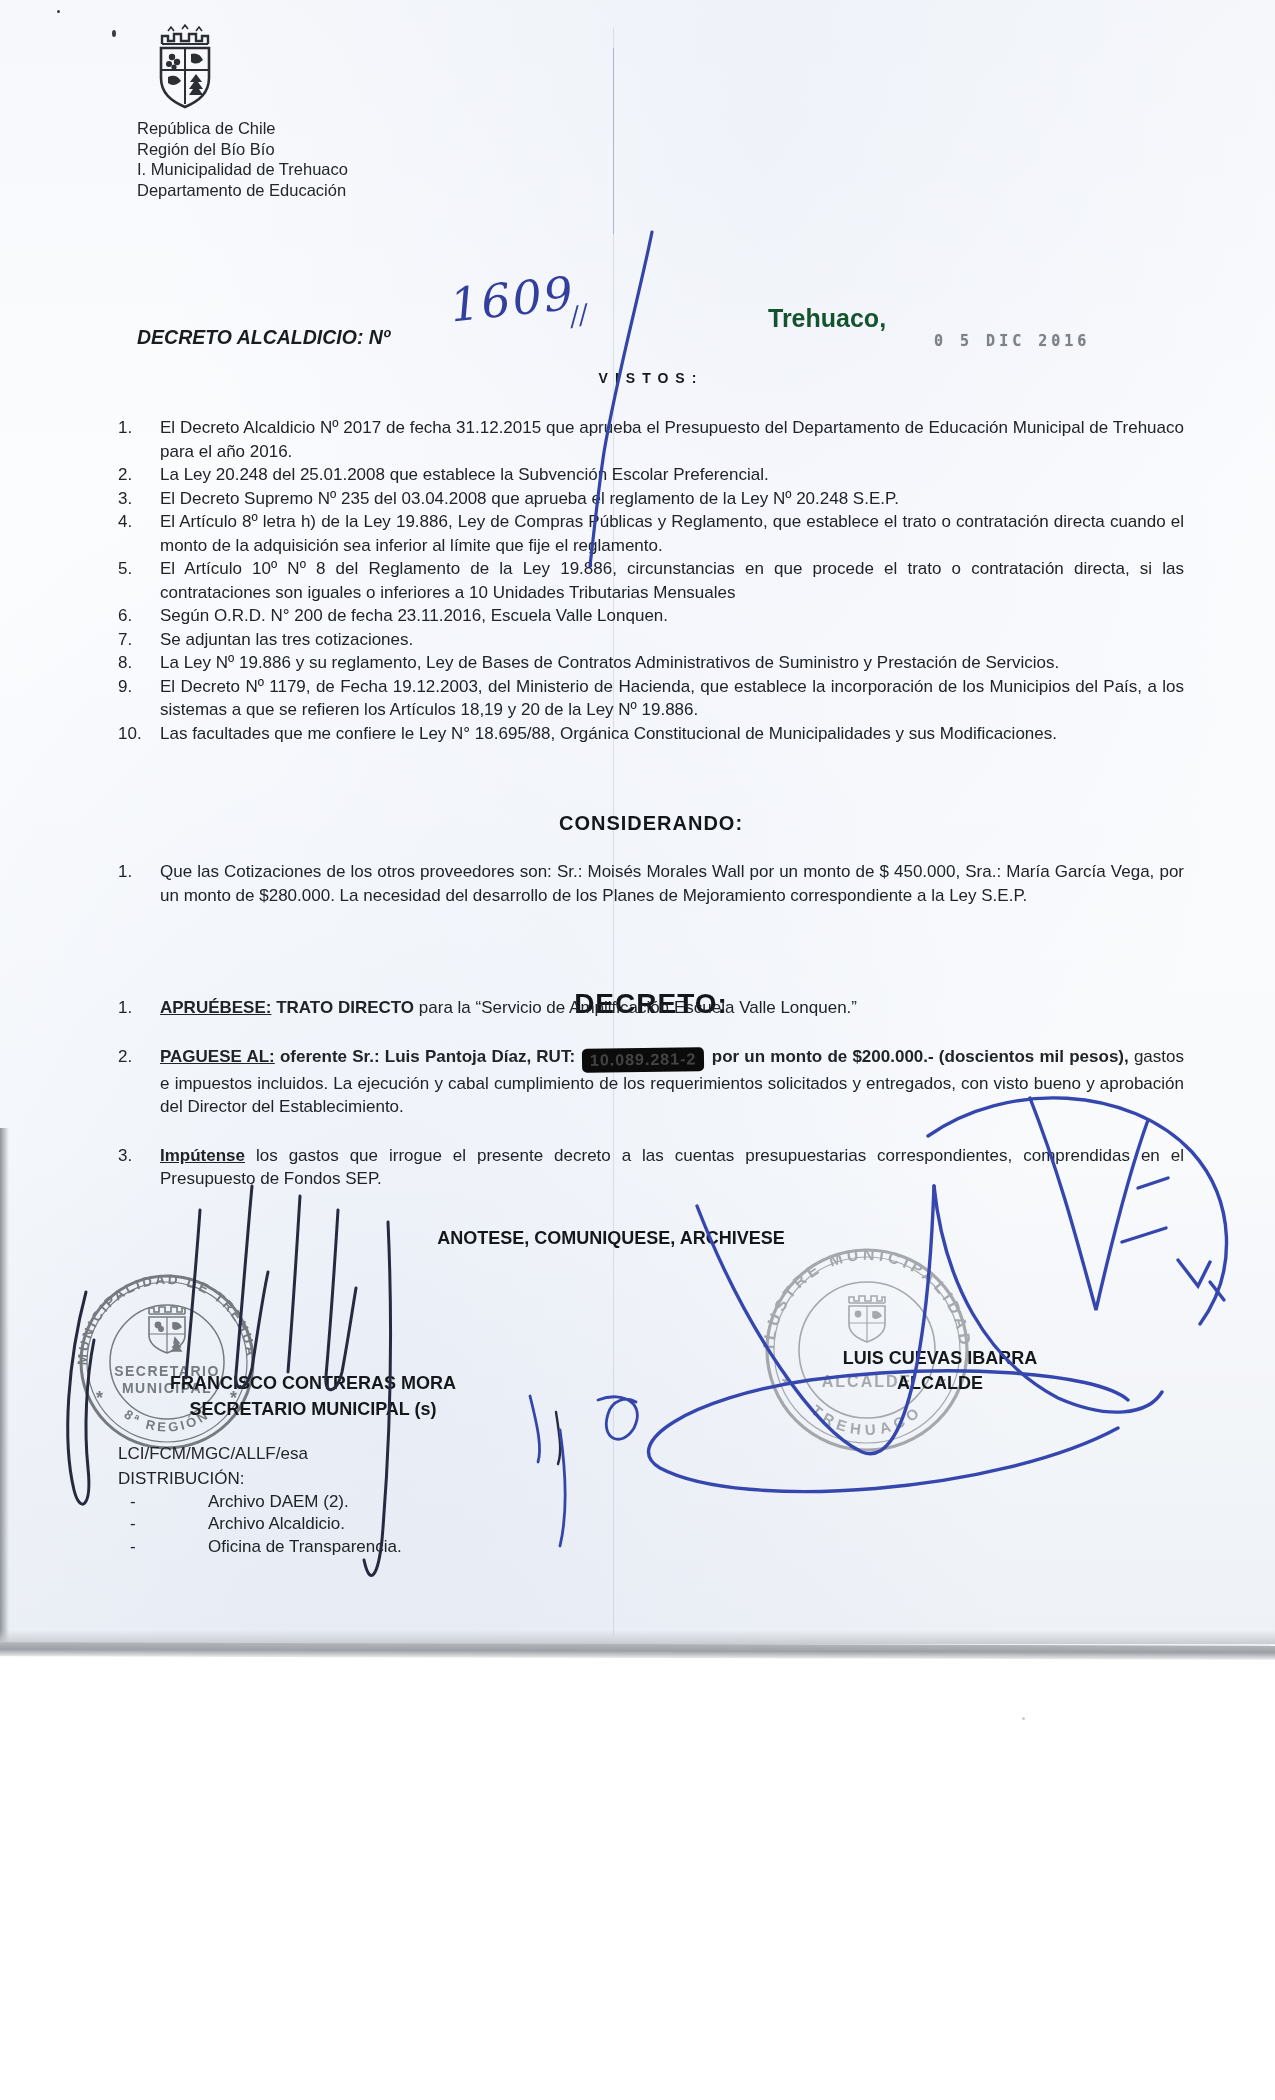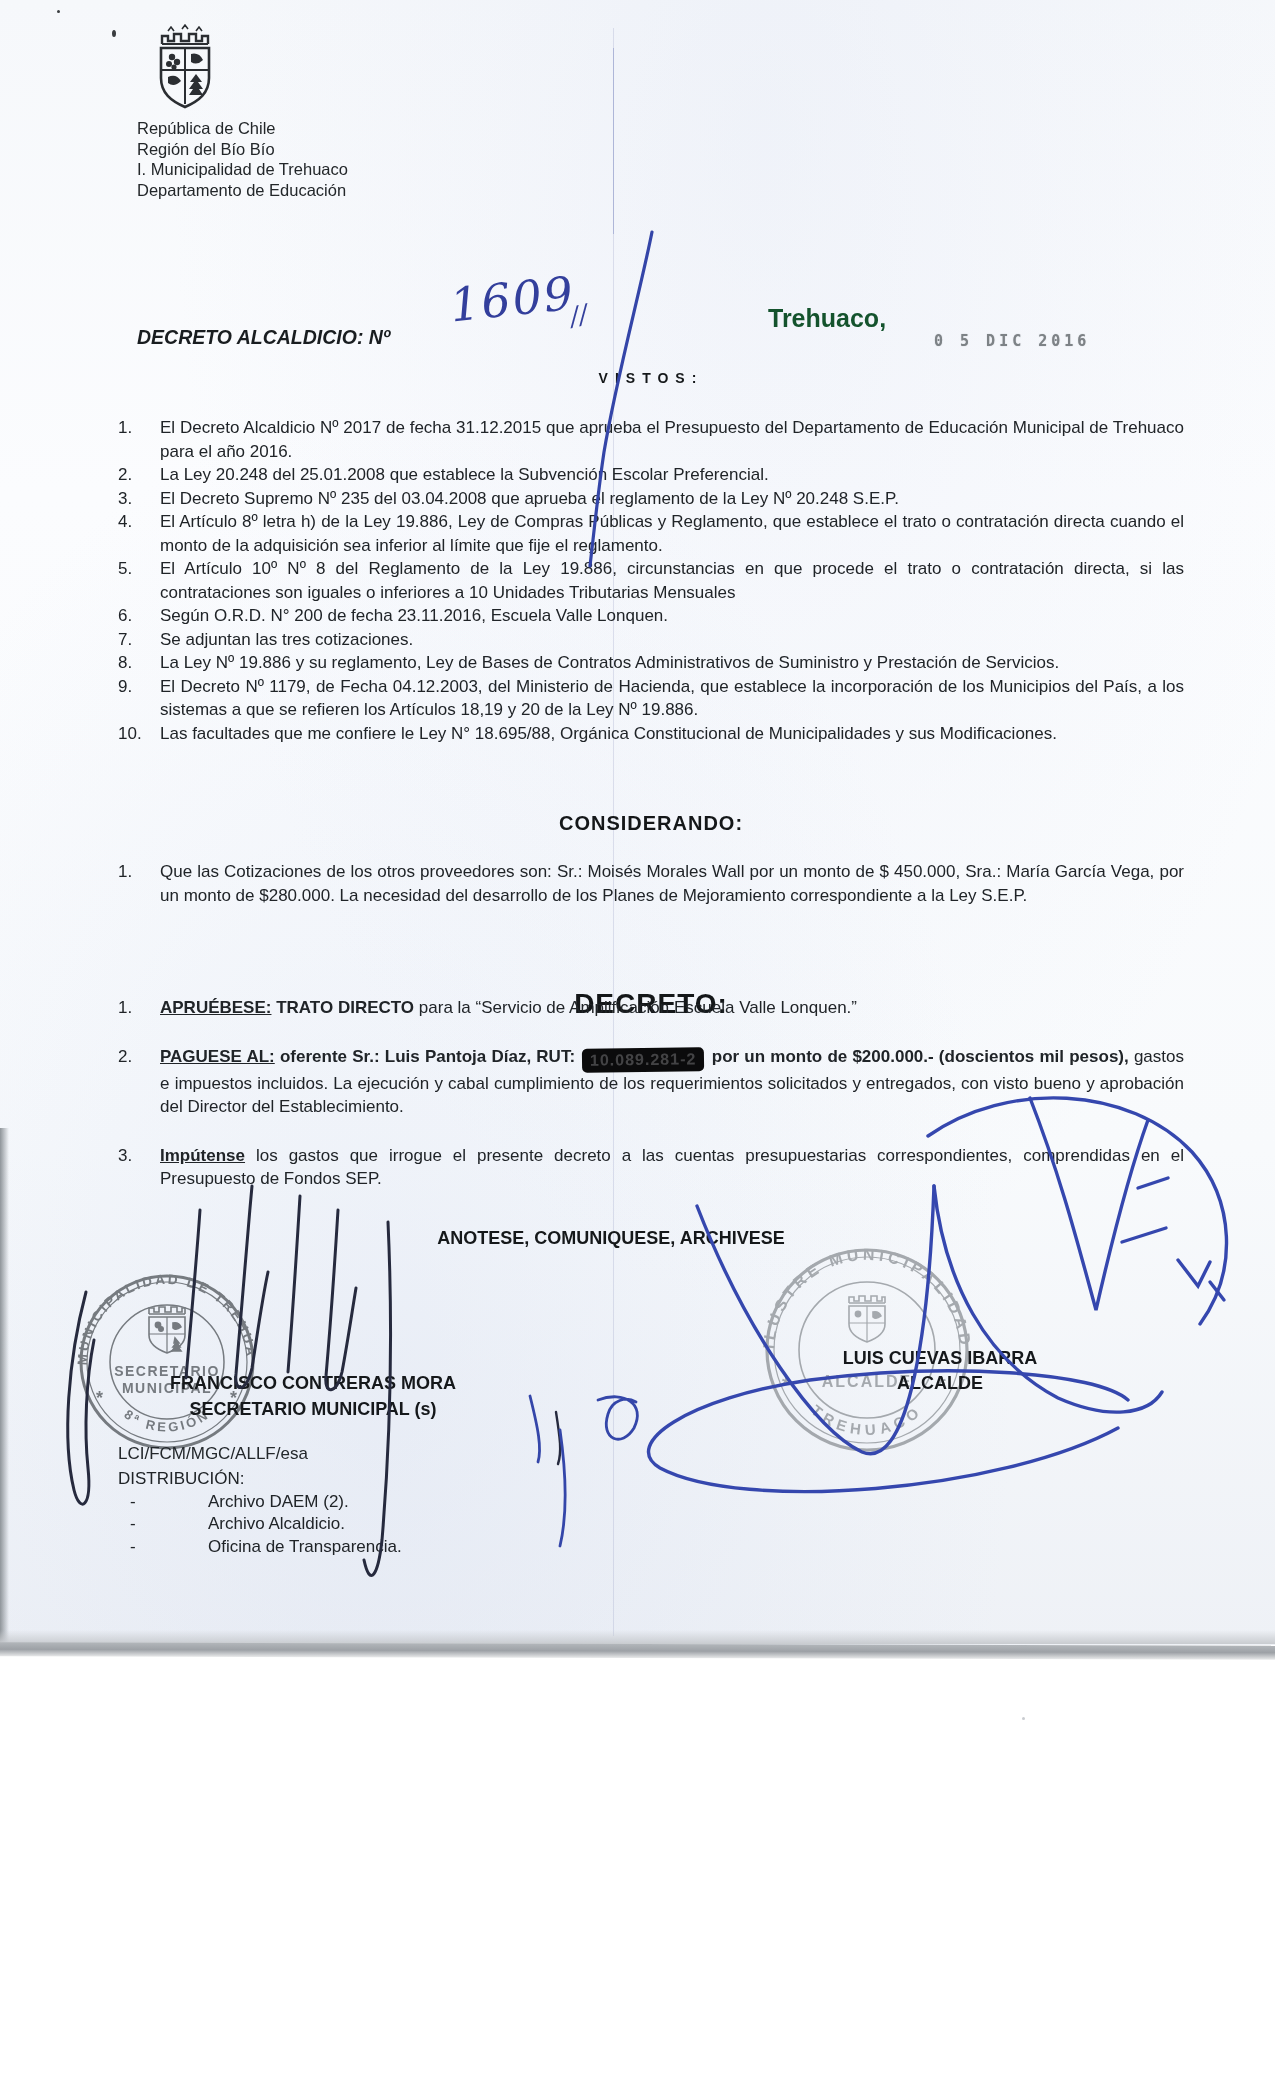--- a/index.html
+++ b/index.html
@@ -146,21 +146,21 @@
     <div class="li">
         <span class="n">7.</span>
         <span class="t">Se adjuntan las tres cotizaciones.</span>
       </div>
     <div class="li">
         <span class="n">8.</span>
         <span class="t">La Ley Nº 19.886 y su reglamento, Ley de Bases de Contratos Administrativos de Suministro y Prestación de Servicios.</span>
       </div>
     <div class="li">
         <span class="n">9.</span>
-        <span class="t">El Decreto Nº 1179, de Fecha 04.12.2003, del Ministerio de Hacienda, que establece la incorporación de los Municipios del País, a los sistemas a que se refieren los Artículos 18,19 y 20 de la Ley Nº 19.886.</span>
+        <span class="t">El Decreto Nº 1179, de Fecha 19.12.2003, del Ministerio de Hacienda, que establece la incorporación de los Municipios del País, a los sistemas a que se refieren los Artículos 18,19 y 20 de la Ley Nº 19.886.</span>
       </div>
     <div class="li">
         <span class="n">10.</span>
         <span class="t">Las facultades que me confiere le Ley N° 18.695/88, Orgánica Constitucional de Municipalidades y sus Modificaciones.</span>
       </div>
   </div>
 
   <div class="h-center considerando-h">CONSIDERANDO:</div>
   <div class="list considerando-list">
     <div class="li">

